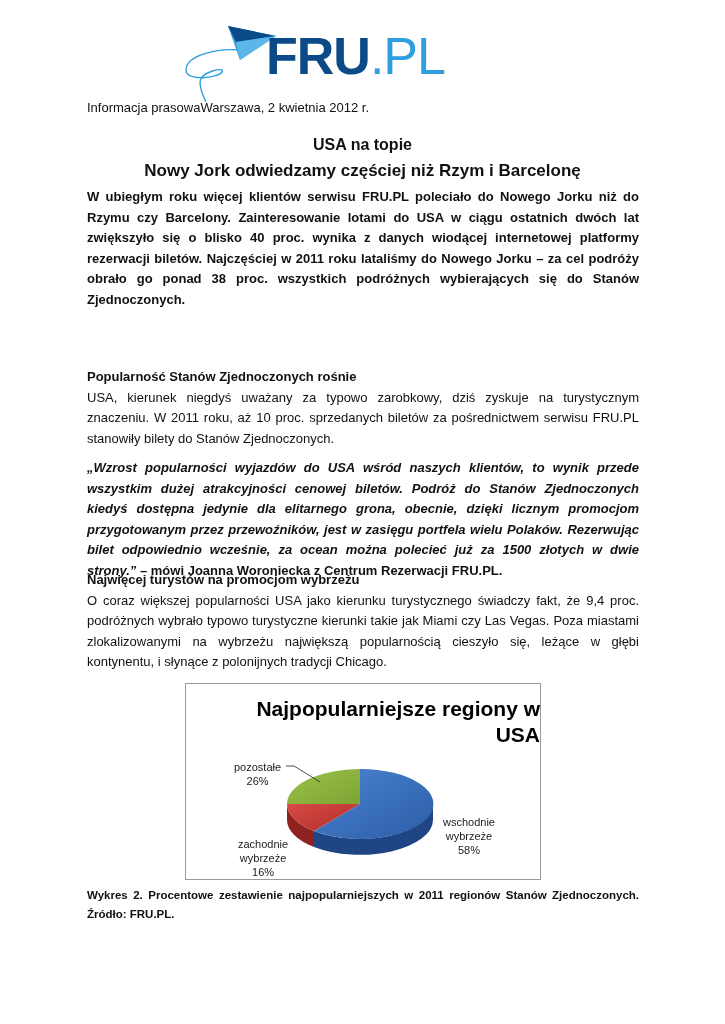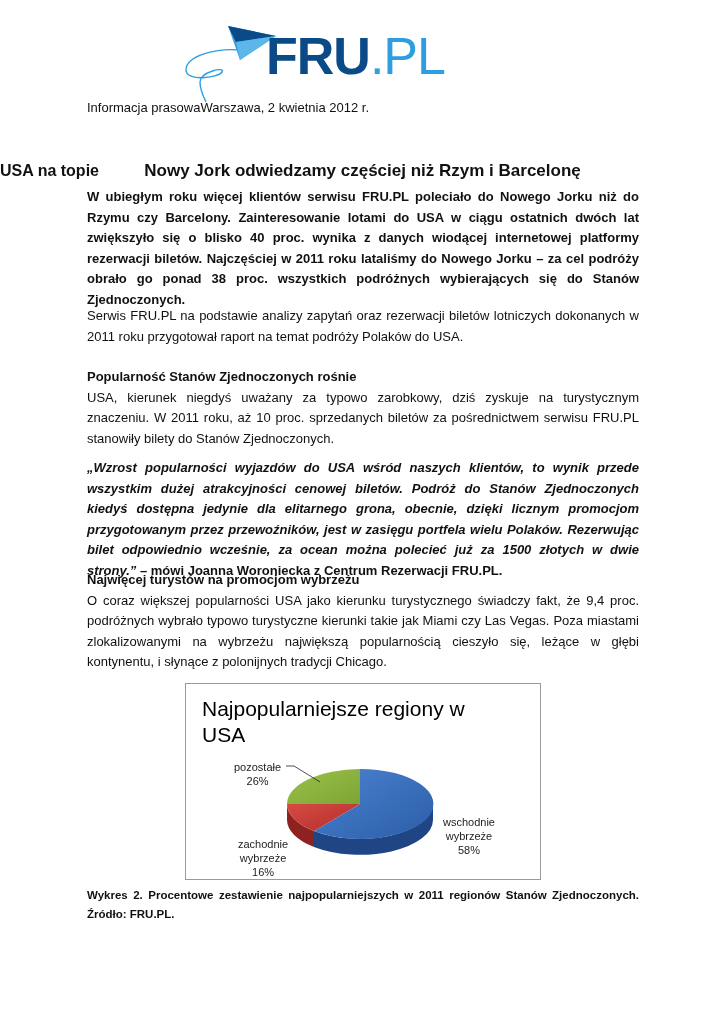--- a/index.html
+++ b/index.html
@@ -14,42 +14,42 @@
                font-weight: bold; font-size: 52px; letter-spacing: -1px; line-height: 60px; }
   .logo-word .fru { color: #0a4a86; }
   .logo-word .pl { color: #2f9ee0; font-weight: normal; }
   .logo-tag { position: absolute; left: 88px; top: 65px; font-size: 11.5px; color: #1f7fc8;
               letter-spacing: 0.2px; white-space: nowrap; }
 
   
   .header-row { position: absolute; left: 87px; top: 100px; width: 552px; font-size: 13px;
                 display: flex; justify-content: flex-start; }
 
-  .title { position: absolute; left: 0; width: 725px; top: 136px; text-align: left;
-           font-weight: bold; font-size: 16px; margin-top: 26px; }
+  .title { position: absolute; left: 0; width: 725px; top: 136px; text-align: center;
+           font-weight: bold; font-size: 16px; }
   .subtitle { position: absolute; left: 0; width: 725px; top: 161px; text-align: center;
               font-weight: bold; font-size: 17px; }
 
   .para { position: absolute; left: 87px; width: 552px; font-size: 13px; line-height: 20.5px;
           text-align: justify; text-align-last: left; }
   .bold { font-weight: bold; }
   .italic { font-style: italic; }
   .section-head { font-weight: bold; }
 
   #lead { top: 187px; }
   #intro { top: 306px; }
   #sec1 { top: 367px; }
   #quote { top: 458px; font-weight: bold; }
   #sec2 { top: 570px; }
 
   
   .chart-frame { position: absolute; left: 185px; top: 683px; width: 354px; height: 195px;
                  border: 1px solid #9a9a9a; background: #fff; }
-  .chart-title { position: absolute; left: 16px; width: 354px; top: 12px; text-align: left;
-                 font-weight: normal; font-size: 21px; line-height: 26px; color: #000; }
+  .chart-title { position: absolute; left: 0; width: 354px; top: 12px; text-align: right;
+                 font-weight: bold; font-size: 21px; line-height: 26px; color: #000; }
   .chart-svg { position: absolute; left: 0; top: 0; }
   .chart-label { position: absolute; font-size: 11px; line-height: 14px; text-align: center; color: #222; }
 
   .caption { position: absolute; left: 87px; width: 552px; top: 886px; font-size: 11.5px;
              font-weight: bold; line-height: 19px; text-align: justify; text-align-last: left; }
 </style>
 </head>
 <body>
 
 <div class="page">
@@ -71,21 +71,20 @@
   <div class="header-row">
     <span>Informacja prasowa</span>
     <span>Warszawa, 2 kwietnia 2012 r.</span>
   </div>
 
   <div class="title">USA na topie</div>
   <div class="subtitle">Nowy Jork odwiedzamy częściej niż Rzym i Barcelonę</div>
 
   <div id="lead" class="para bold">W ubiegłym roku więcej klientów serwisu FRU.PL poleciało do Nowego Jorku niż do Rzymu czy Barcelony. Zainteresowanie lotami do USA w ciągu ostatnich dwóch lat zwiększyło się o blisko 40 proc.  wynika z danych wiodącej internetowej platformy rezerwacji biletów. Najczęściej w 2011 roku lataliśmy do Nowego Jorku – za cel podróży obrało go ponad 38 proc. wszystkich podróżnych wybierających się do Stanów Zjednoczonych.</div>
 
-  <div id="intro" class="para">Serwis FRU.PL na podstawie analizy zapytań oraz rezerwacji biletów lotniczych dokonanych w 2011 roku przygotował raport na temat podróży Polaków do USA.</div>
 
   <div id="sec1" class="para">
     <div class="section-head">Popularność Stanów Zjednoczonych rośnie</div>
     <div>USA, kierunek niegdyś uważany za typowo zarobkowy, dziś zyskuje na turystycznym znaczeniu. W 2011 roku, aż 10 proc. sprzedanych biletów za pośrednictwem serwisu FRU.PL stanowiły bilety do Stanów Zjednoczonych.</div>
   </div>
 
   <div id="quote" class="para">
     <span class="italic">„Wzrost popularności wyjazdów do USA wśród naszych klientów, to wynik przede wszystkim dużej atrakcyjności cenowej biletów. Podróż do Stanów Zjednoczonych kiedyś dostępna jedynie dla elitarnego grona, obecnie, dzięki licznym promocjom przygotowanym przez przewoźników, jest w zasięgu portfela wielu Polaków.  Rezerwując bilet odpowiednio wcześnie, za ocean można polecieć już za 1500 złotych w dwie strony.”</span><span> – mówi Joanna Woroniecka z Centrum Rezerwacji FRU.PL.</span>
   </div>
 

